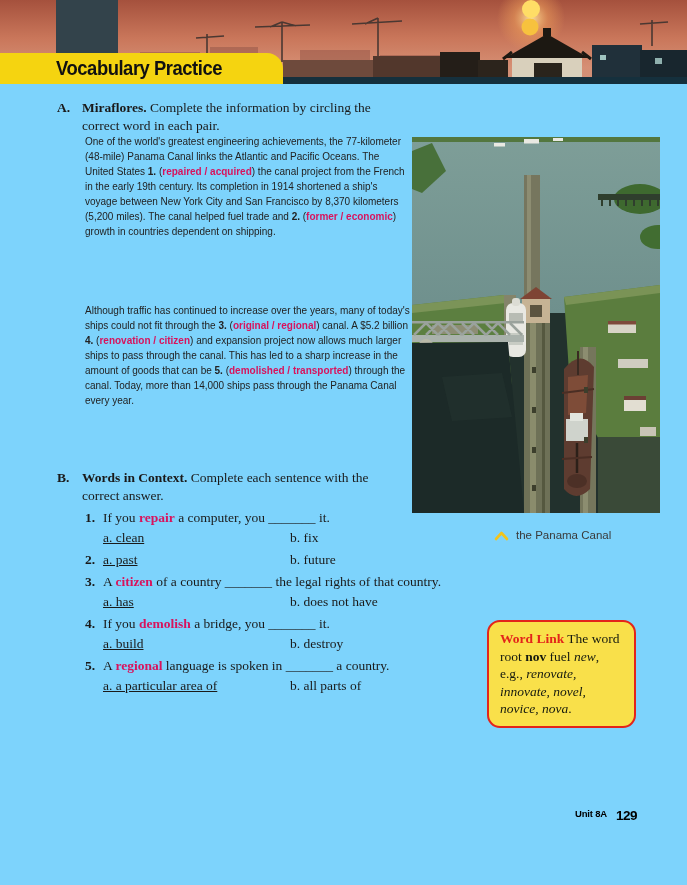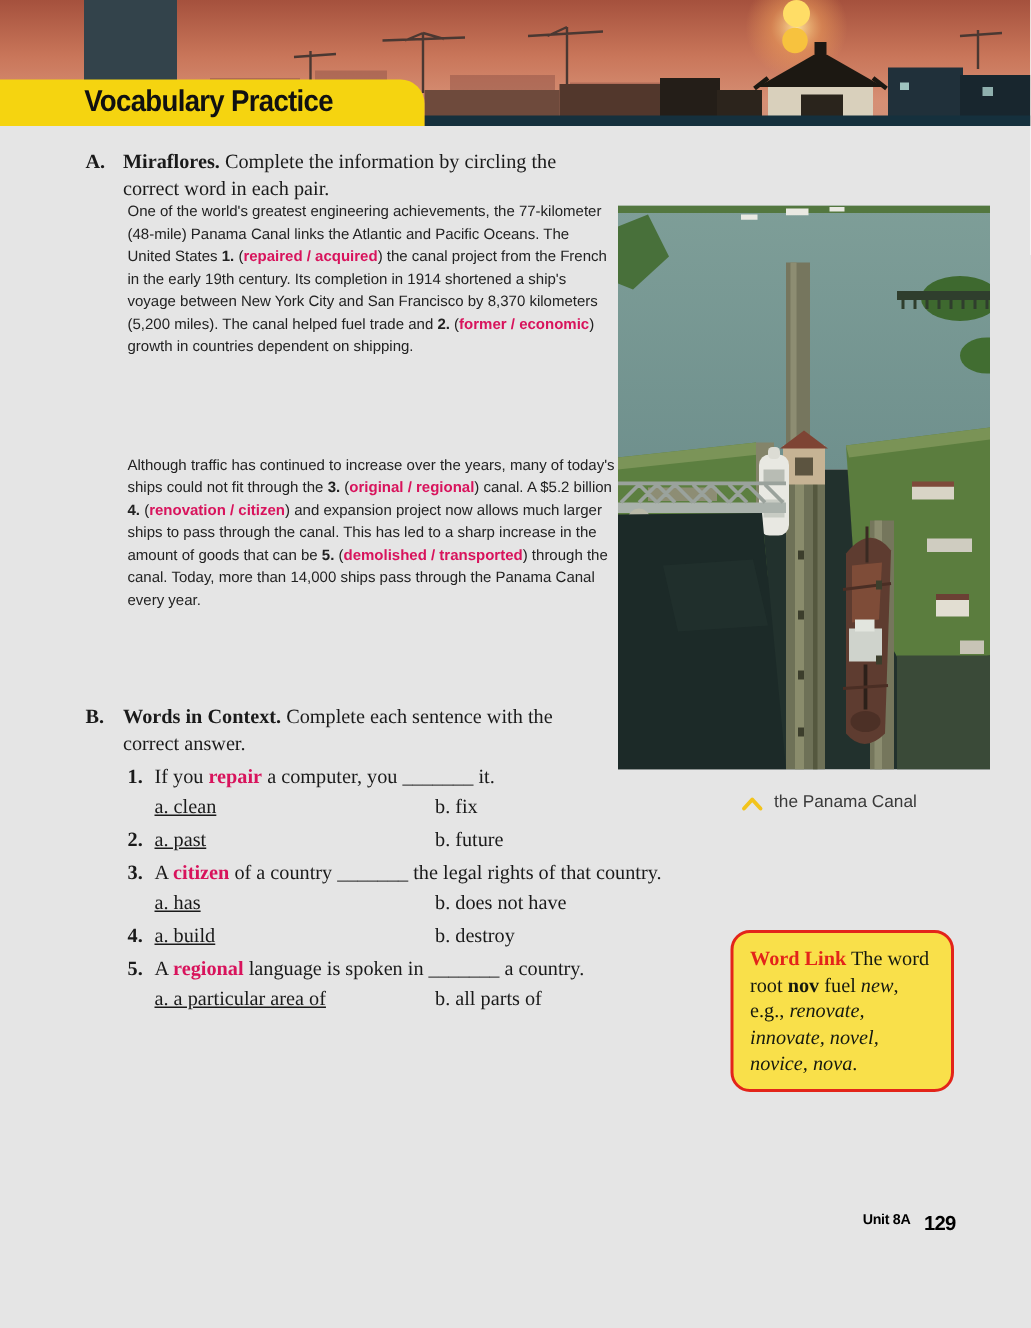--- a/index.html
+++ b/index.html
@@ -2,21 +2,21 @@
 <html style="--accent: #d8135c; --wordlink-red: #e3241a; --yellow: #f5d410; --box-yellow: #f9e04a;"><head>
 <meta charset="utf-8">
 <style>
   :root{
     --accent:#d8135c; --wordlink-red:#e3241a; --yellow:#f5d410; --box-yellow:#f9e04a;
     --ink:#1a1a1a;
   }
   *{margin:0;padding:0;box-sizing:border-box;}
   html,body{background:#ffffff;}
   .page{
-    position:relative;width:687px;height:885px;background:#e5e5e5;overflow:hidden;
+    position:relative;width:687px;height:885px;background:#7dd3fc;overflow:hidden;
     font-family:"Liberation Serif", serif;color:var(--ink);
   }
   
   .banner{position:absolute;left:0;top:0;width:687px;height:84px;}
   .banner svg{display:block;}
   .title-band{
     position:absolute;left:0;top:53px;width:283px;height:31px;
     background:var(--yellow);border-radius:0 16px 0 0;
     display:flex;align-items:center;
   }
@@ -170,20 +170,21 @@
     <div class="b-item">
       <span class="num">3.</span>
       <span class="b-line"><span>A </span><span class="sg-accent">citizen</span><span> of a country _______ the legal rights of that country.</span></span>
       <span class="b-opts">
         <span>a. has</span>
         <span class="b-opt-b">b. does not have</span>
       </span>
     </div>
     <div class="b-item">
       <span class="num">4.</span>
+      <span class="b-line"><span>If you </span><span class="sg-accent">demolish</span><span> a bridge, you _______ it.</span></span>
       <span class="b-opts">
         <span>a. build</span>
         <span class="b-opt-b">b. destroy</span>
       </span>
     </div>
     <div class="b-item">
       <span class="num">5.</span>
       <span class="b-line"><span>A </span><span class="sg-accent">regional</span><span> language is spoken in _______ a country.</span></span>
       <span class="b-opts">
         <span>a. a particular area of</span>

